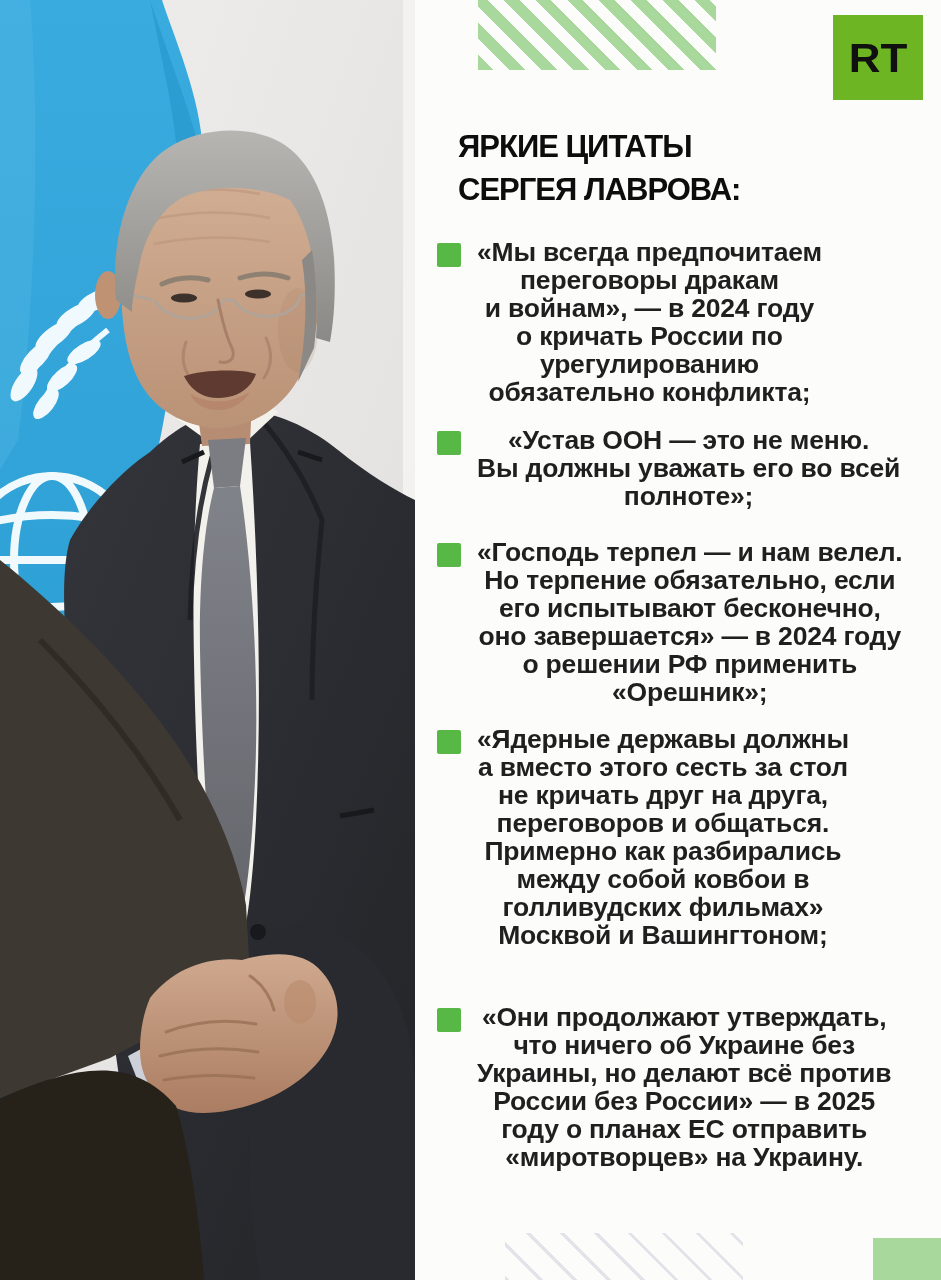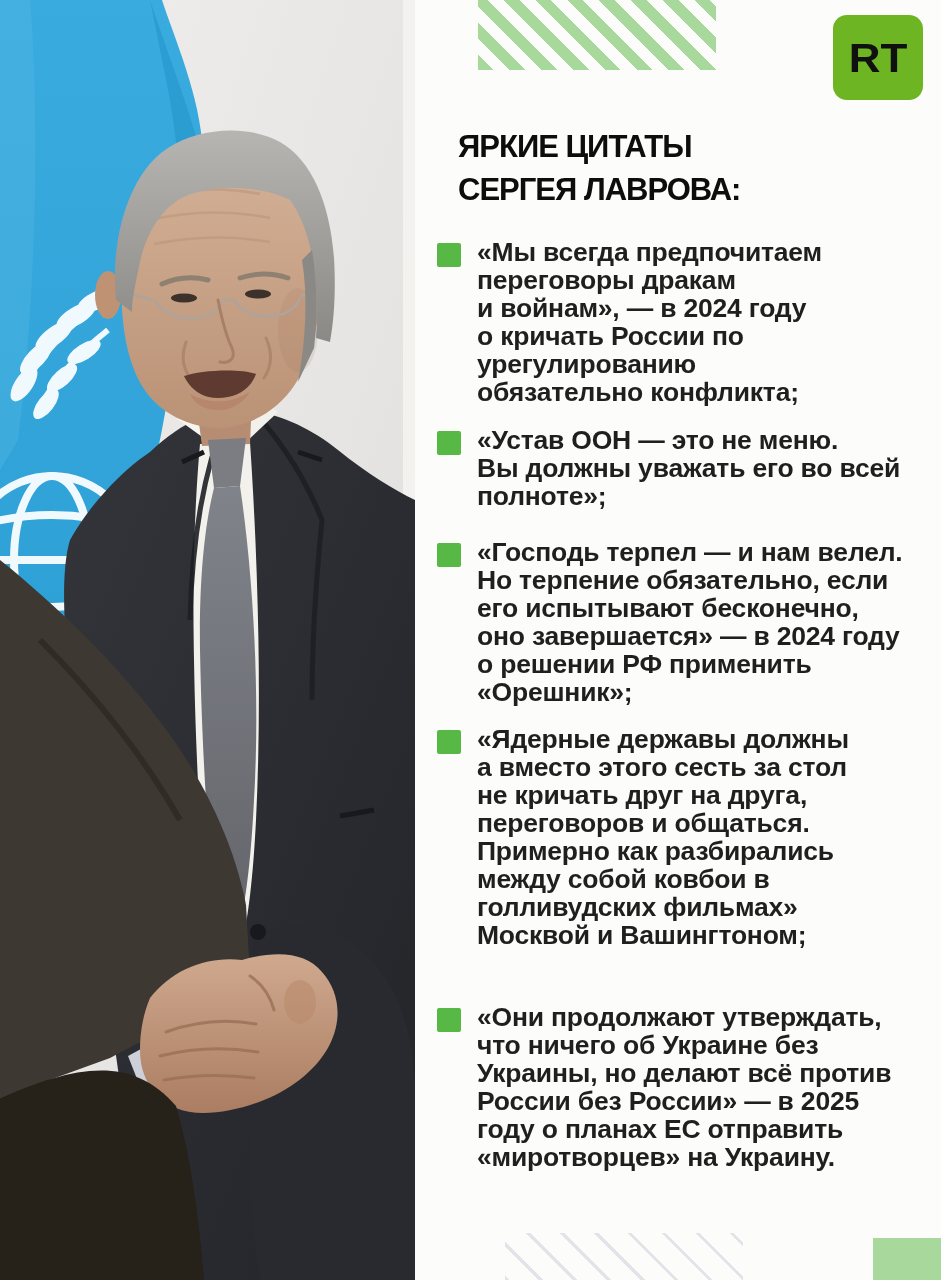--- a/index.html
+++ b/index.html
@@ -11,35 +11,35 @@
   .photo{position:absolute;left:0;top:0;width:415px;height:1280px;}
   .photo svg{display:block;width:415px;height:1280px;}
   .panel{position:absolute;left:415px;top:0;width:526px;height:1280px;background:#fcfcfb;}
 
   .stripes-top{
     position:absolute;left:63px;top:0;width:238px;height:70px;
     background:repeating-linear-gradient(45deg,#a9d89c 0 11px,rgba(0,0,0,0) 11px 22.5px);
   }
   .rt-logo{
     position:absolute;left:418px;top:15px;width:90px;height:85px;
-    background:#6db522;border-radius:14px;
+    background:#6db522;border-radius:0;
     display:flex;align-items:center;justify-content:center;
   }
   .rt-logo span{
     font-weight:bold;font-size:44px;line-height:1;color:#101010;letter-spacing:0px;
     transform:scaleY(0.92);
   }
   .headline{
     position:absolute;left:43px;top:125px;margin:0;
     font-size:31px;line-height:43px;font-weight:bold;letter-spacing:-1px;
     color:#0d0d0d;
   }
   .headline .hl{display:block;white-space:nowrap;}
 
-  .quote{position:absolute;left:22px;width:490px;display:flex;}
+  .quote{position:absolute;left:22px;width:490px;display:flex;text-align:center;}
   .bullet{
     flex:0 0 auto;width:24px;height:24px;margin-top:5px;margin-right:16px;
     background:#57b845;border-radius:2px;
   }
   .qtext{
     font-weight:bold;font-size:26.5px;line-height:28px;color:#1f1f1f;
     letter-spacing:-0.2px;
   }
   .quote-line{white-space:nowrap;}
 

